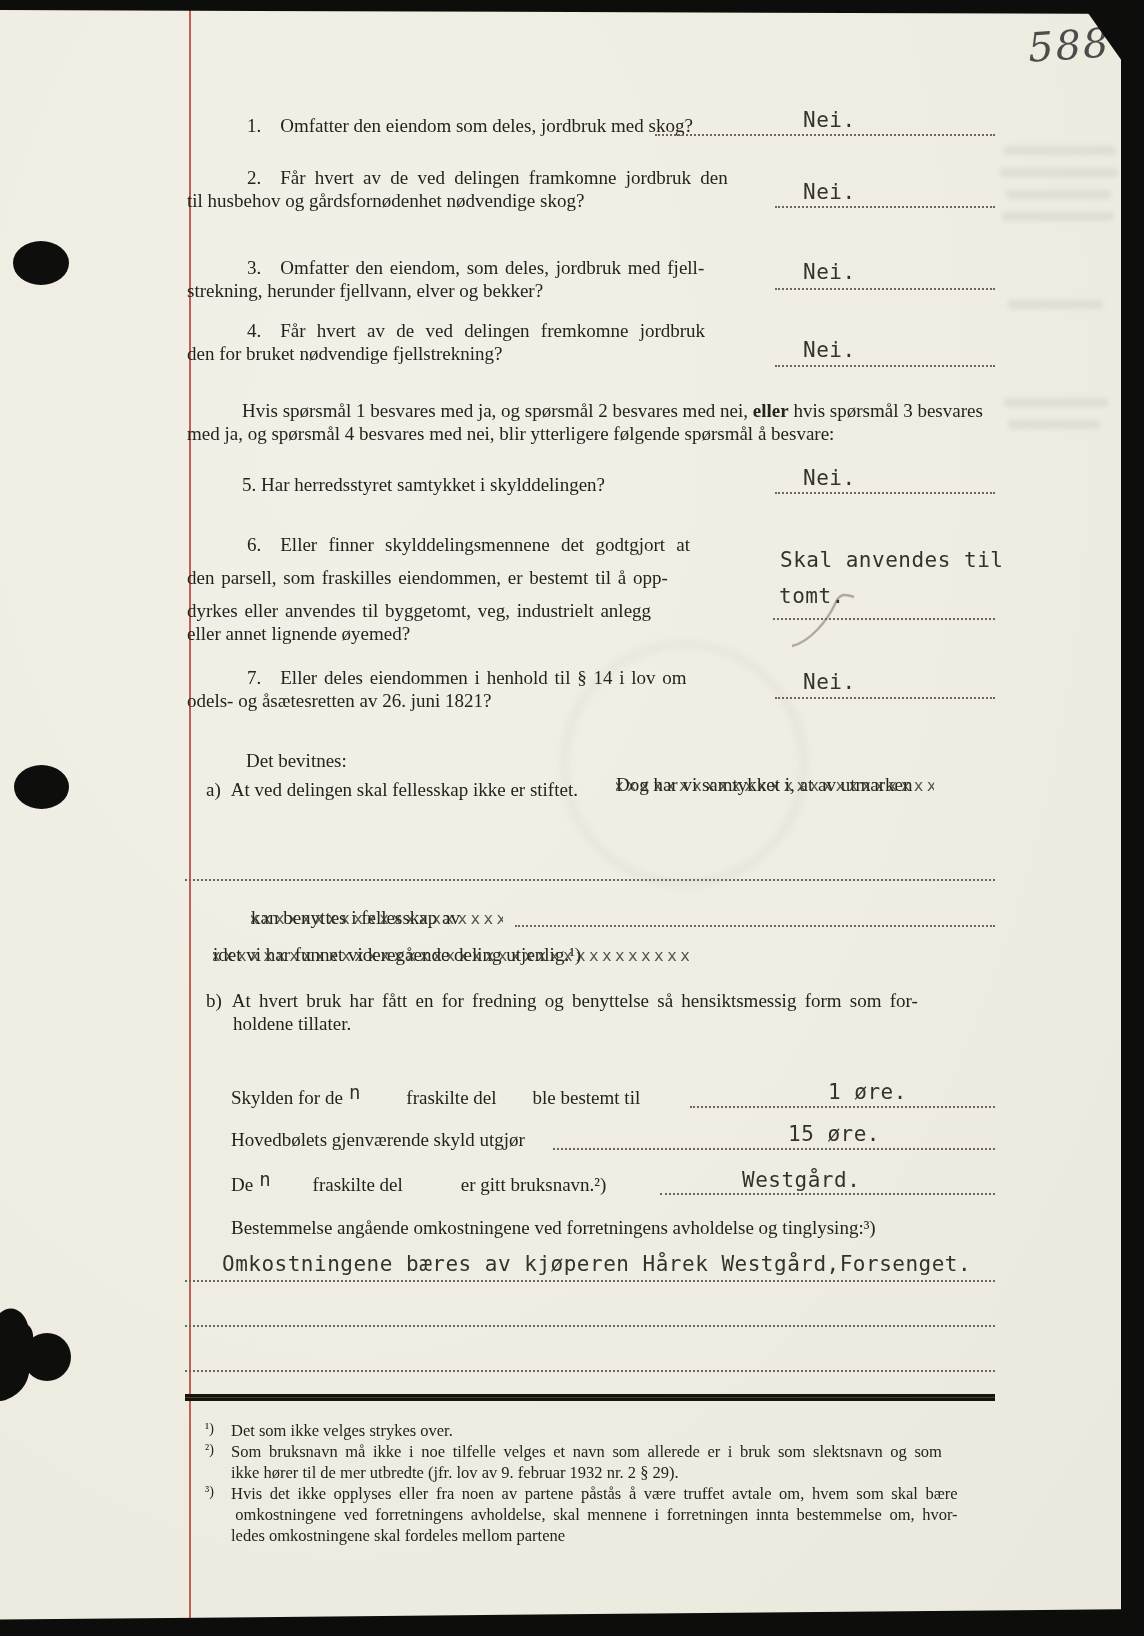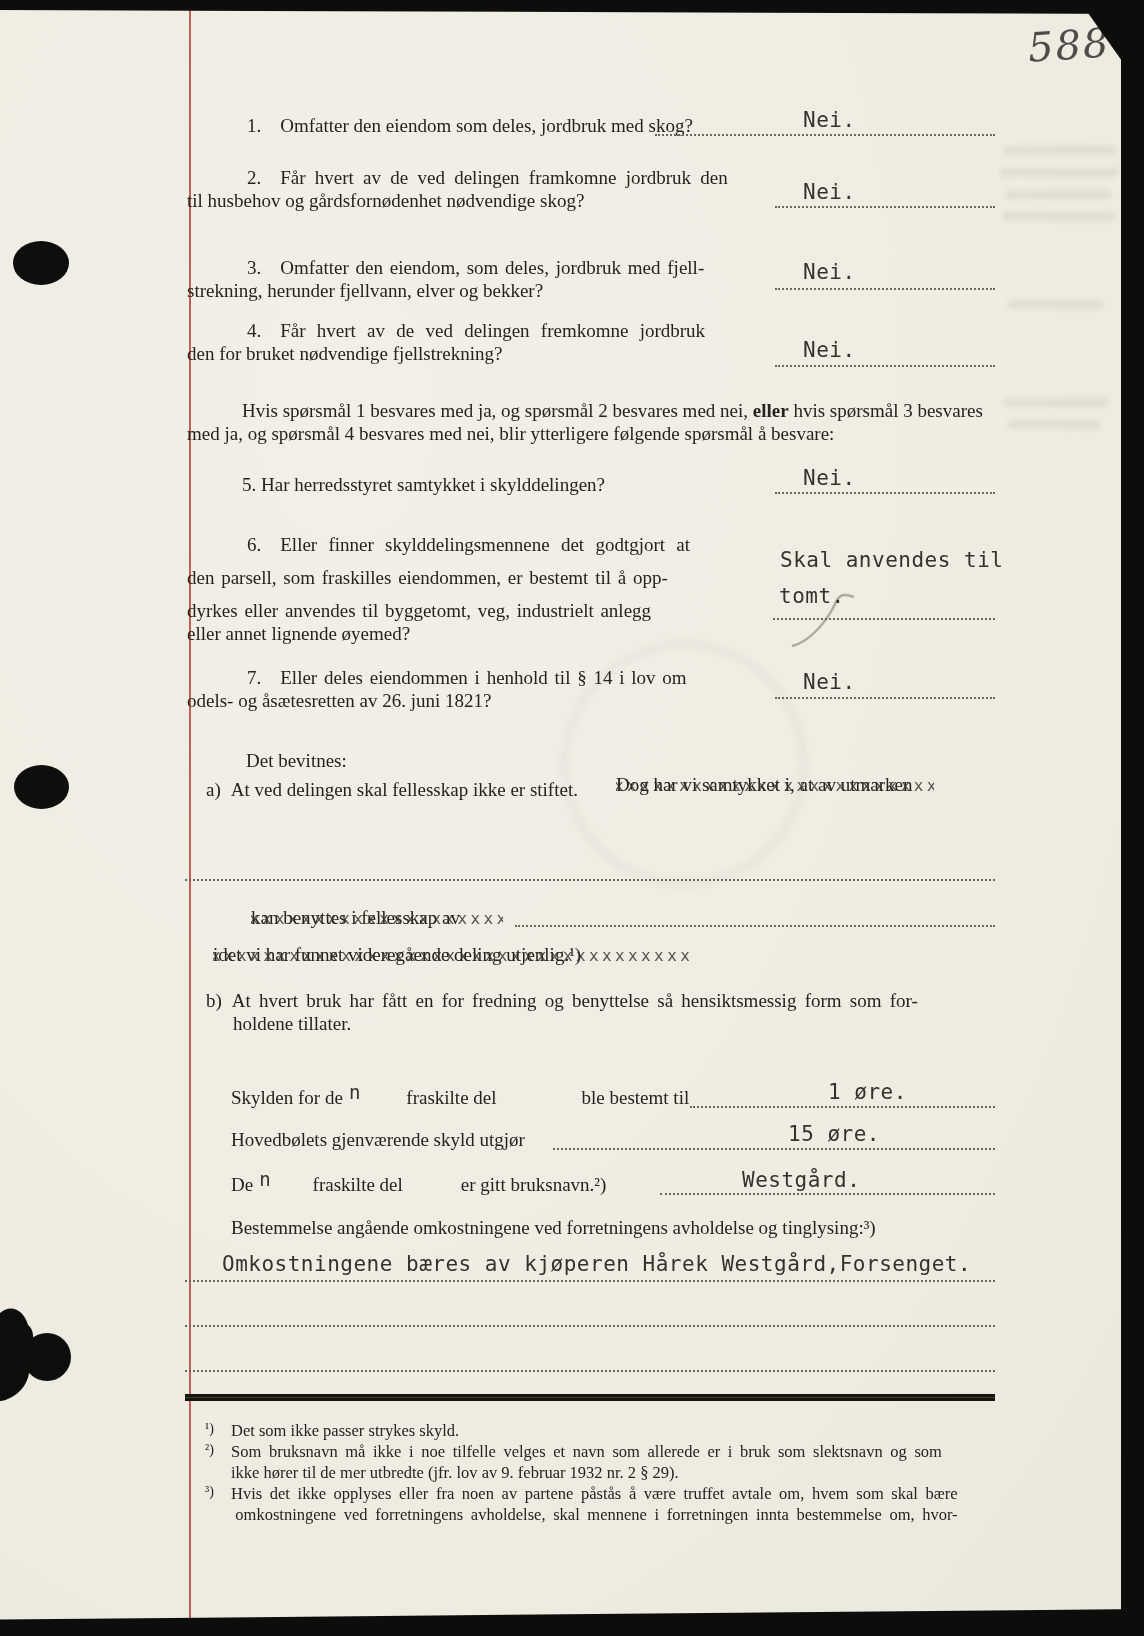--- a/index.html
+++ b/index.html
@@ -135,21 +135,21 @@
   <div class="serif" style="left:213px;top:943px">
     <span class="struck" style="width:476px"><span>idet vi har funnet videregående deling utjenlig.¹)</span><span class="xover">xxxxxxxxxxxxxxxxxxxxxxxxxxxxxxxxxxxxxxxx</span></span>
   </div>
 
   <div class="serif" style="left:206px;top:989px">
     <div class="qline js3"><span class="label">b)</span><span>At hvert bruk har fått en for fredning og benyttelse så hensiktsmessig form som for-</span></div>
     <div class="qline" style="margin-left:27px">holdene tillater.</div>
   </div>
 
   <div class="serif" style="left:231px;top:1086px">
-    <span>Skylden for de</span><span class="inssup">n</span><span style="margin-left:34px">fraskilte del</span><span style="margin-left:85px">ble bestemt til</span>
+    <span>Skylden for de</span><span class="inssup">n</span><span style="margin-left:34px">fraskilte del</span><span style="margin-left:36px">ble bestemt til</span>
   </div>
   <div class="dots" style="left:690px;top:1084px;width:305px"></div>
   <div class="typed" style="left:828px;top:1080px">1 øre.</div>
 
   <div class="serif" style="left:231px;top:1128px">Hovedbølets gjenværende skyld utgjør</div>
   <div class="dots" style="left:553px;top:1126px;width:442px"></div>
   <div class="typed" style="left:788px;top:1122px">15 øre.</div>
 
   <div class="serif" style="left:231px;top:1173px">
     <span>De</span><span class="inssup">n</span><span style="margin-left:30px">fraskilte del</span><span style="margin-left:58px">er gitt bruksnavn.²)</span>
@@ -162,31 +162,32 @@
   <div class="typed" style="left:222px;top:1252px">Omkostningene bæres av kjøperen Hårek Westgård,Forsenget.</div>
   <div class="dots" style="left:185px;top:1258px;width:810px"></div>
 
   <div class="dots" style="left:185px;top:1303px;width:810px"></div>
   <div class="dots" style="left:185px;top:1348px;width:810px"></div>
 
   <div class="rule-heavy"></div>
 
   <div class="fn" style="left:231px;top:1420px">
     <span class="marker">¹)</span>
-    <div>Det som ikke passer strykes skyld.</div>
+    <div>Det som ikke velges strykes over.</div>
   </div>
   <div class="fn" style="left:231px;top:1441px">
     <span class="marker">²)</span>
     <div class="js3">Som bruksnavn må ikke i noe tilfelle velges et navn som allerede er i bruk som slektsnavn og som</div>
     <div>ikke hører til de mer utbredte (jfr. lov av 9. februar 1932 nr. 2 § 29).</div>
   </div>
   <div class="fn" style="left:231px;top:1483px">
     <span class="marker">³)</span>
     <div class="js3">Hvis det ikke opplyses eller fra noen av partene påstås å være truffet avtale om, hvem som skal bære</div>
     <div class="js3">omkostningene ved forretningens avholdelse, skal mennene i forretningen innta bestemmelse om, hvor-</div>
+    <div>ledes omkostningene skal fordeles mellom partene</div>
   </div>
 
   <div class="hole" style="left:13px;top:241px;width:56px;height:44px"></div>
   <div class="hole" style="left:14px;top:765px;width:55px;height:44px"></div>
   <svg style="left:0;top:1295px" width="90" height="115">
     <path d="M0,18 C12,8 24,16 28,30 C36,36 34,52 27,60 C33,74 28,92 15,100 C8,105 2,106 0,106 Z" fill="#0e0e0c"></path>
     <circle cx="47" cy="62" r="24" fill="#0e0e0c"></circle>
   </svg>
 
   <div class="band top"></div>

